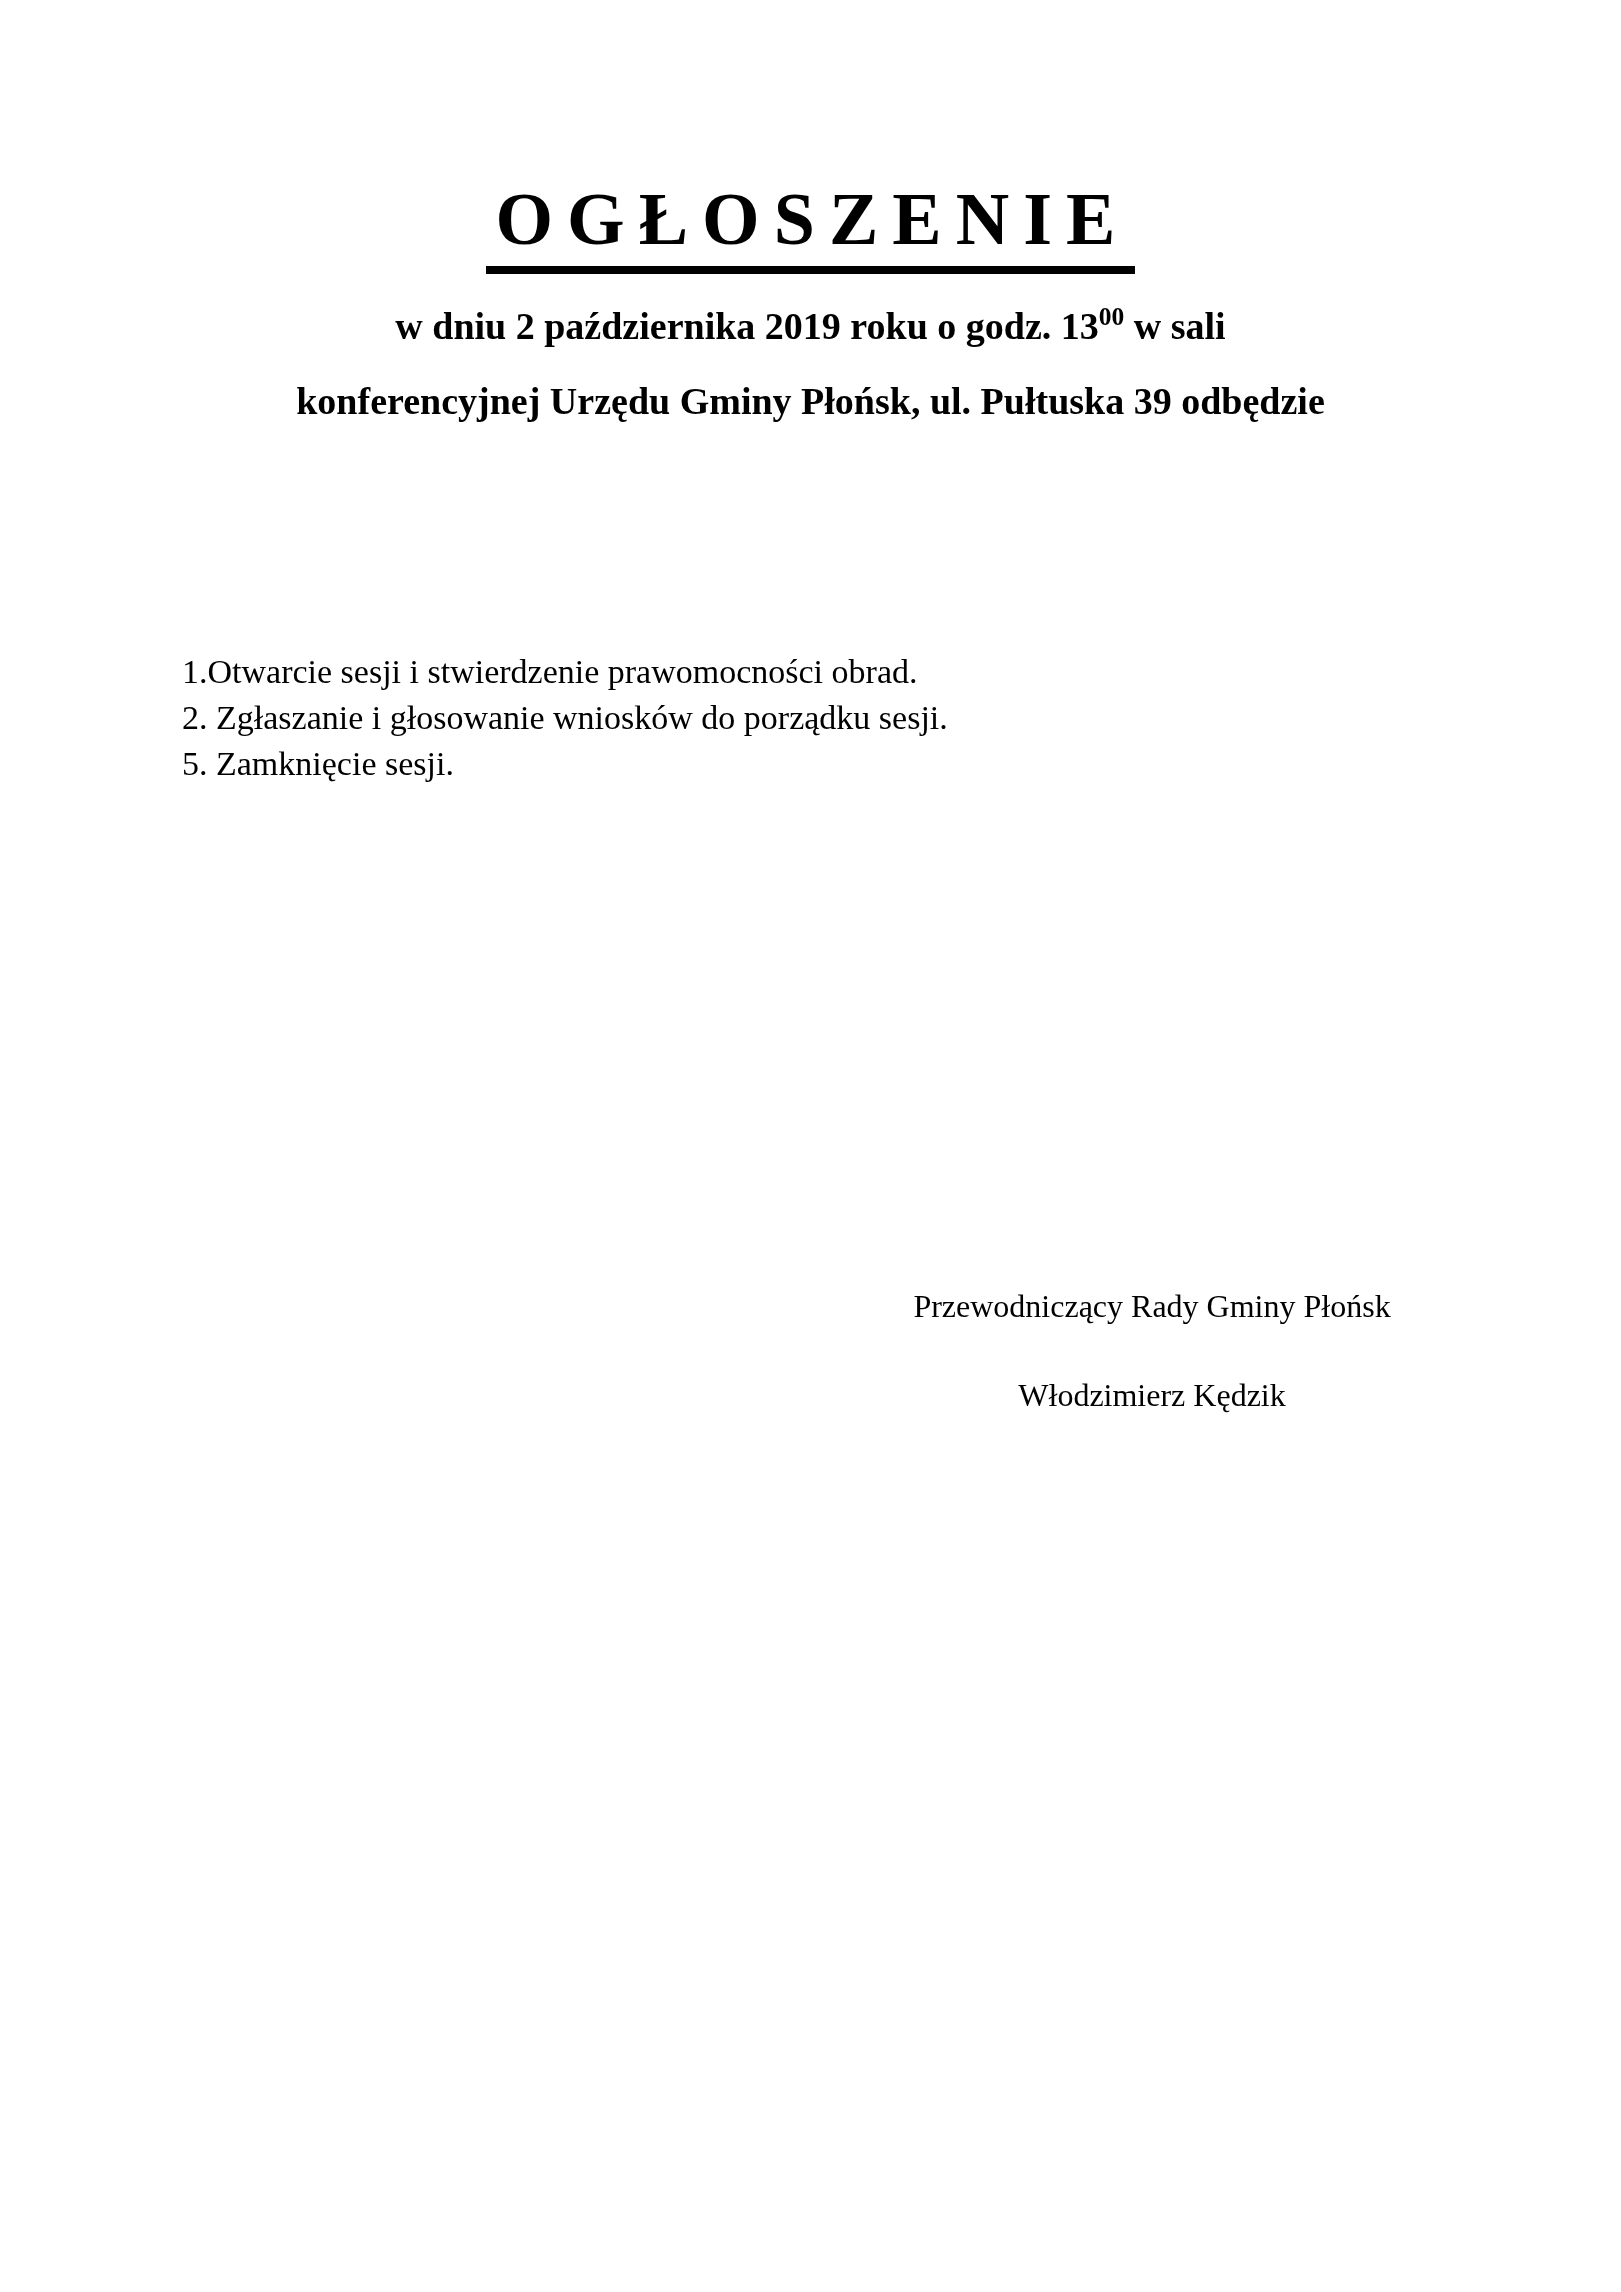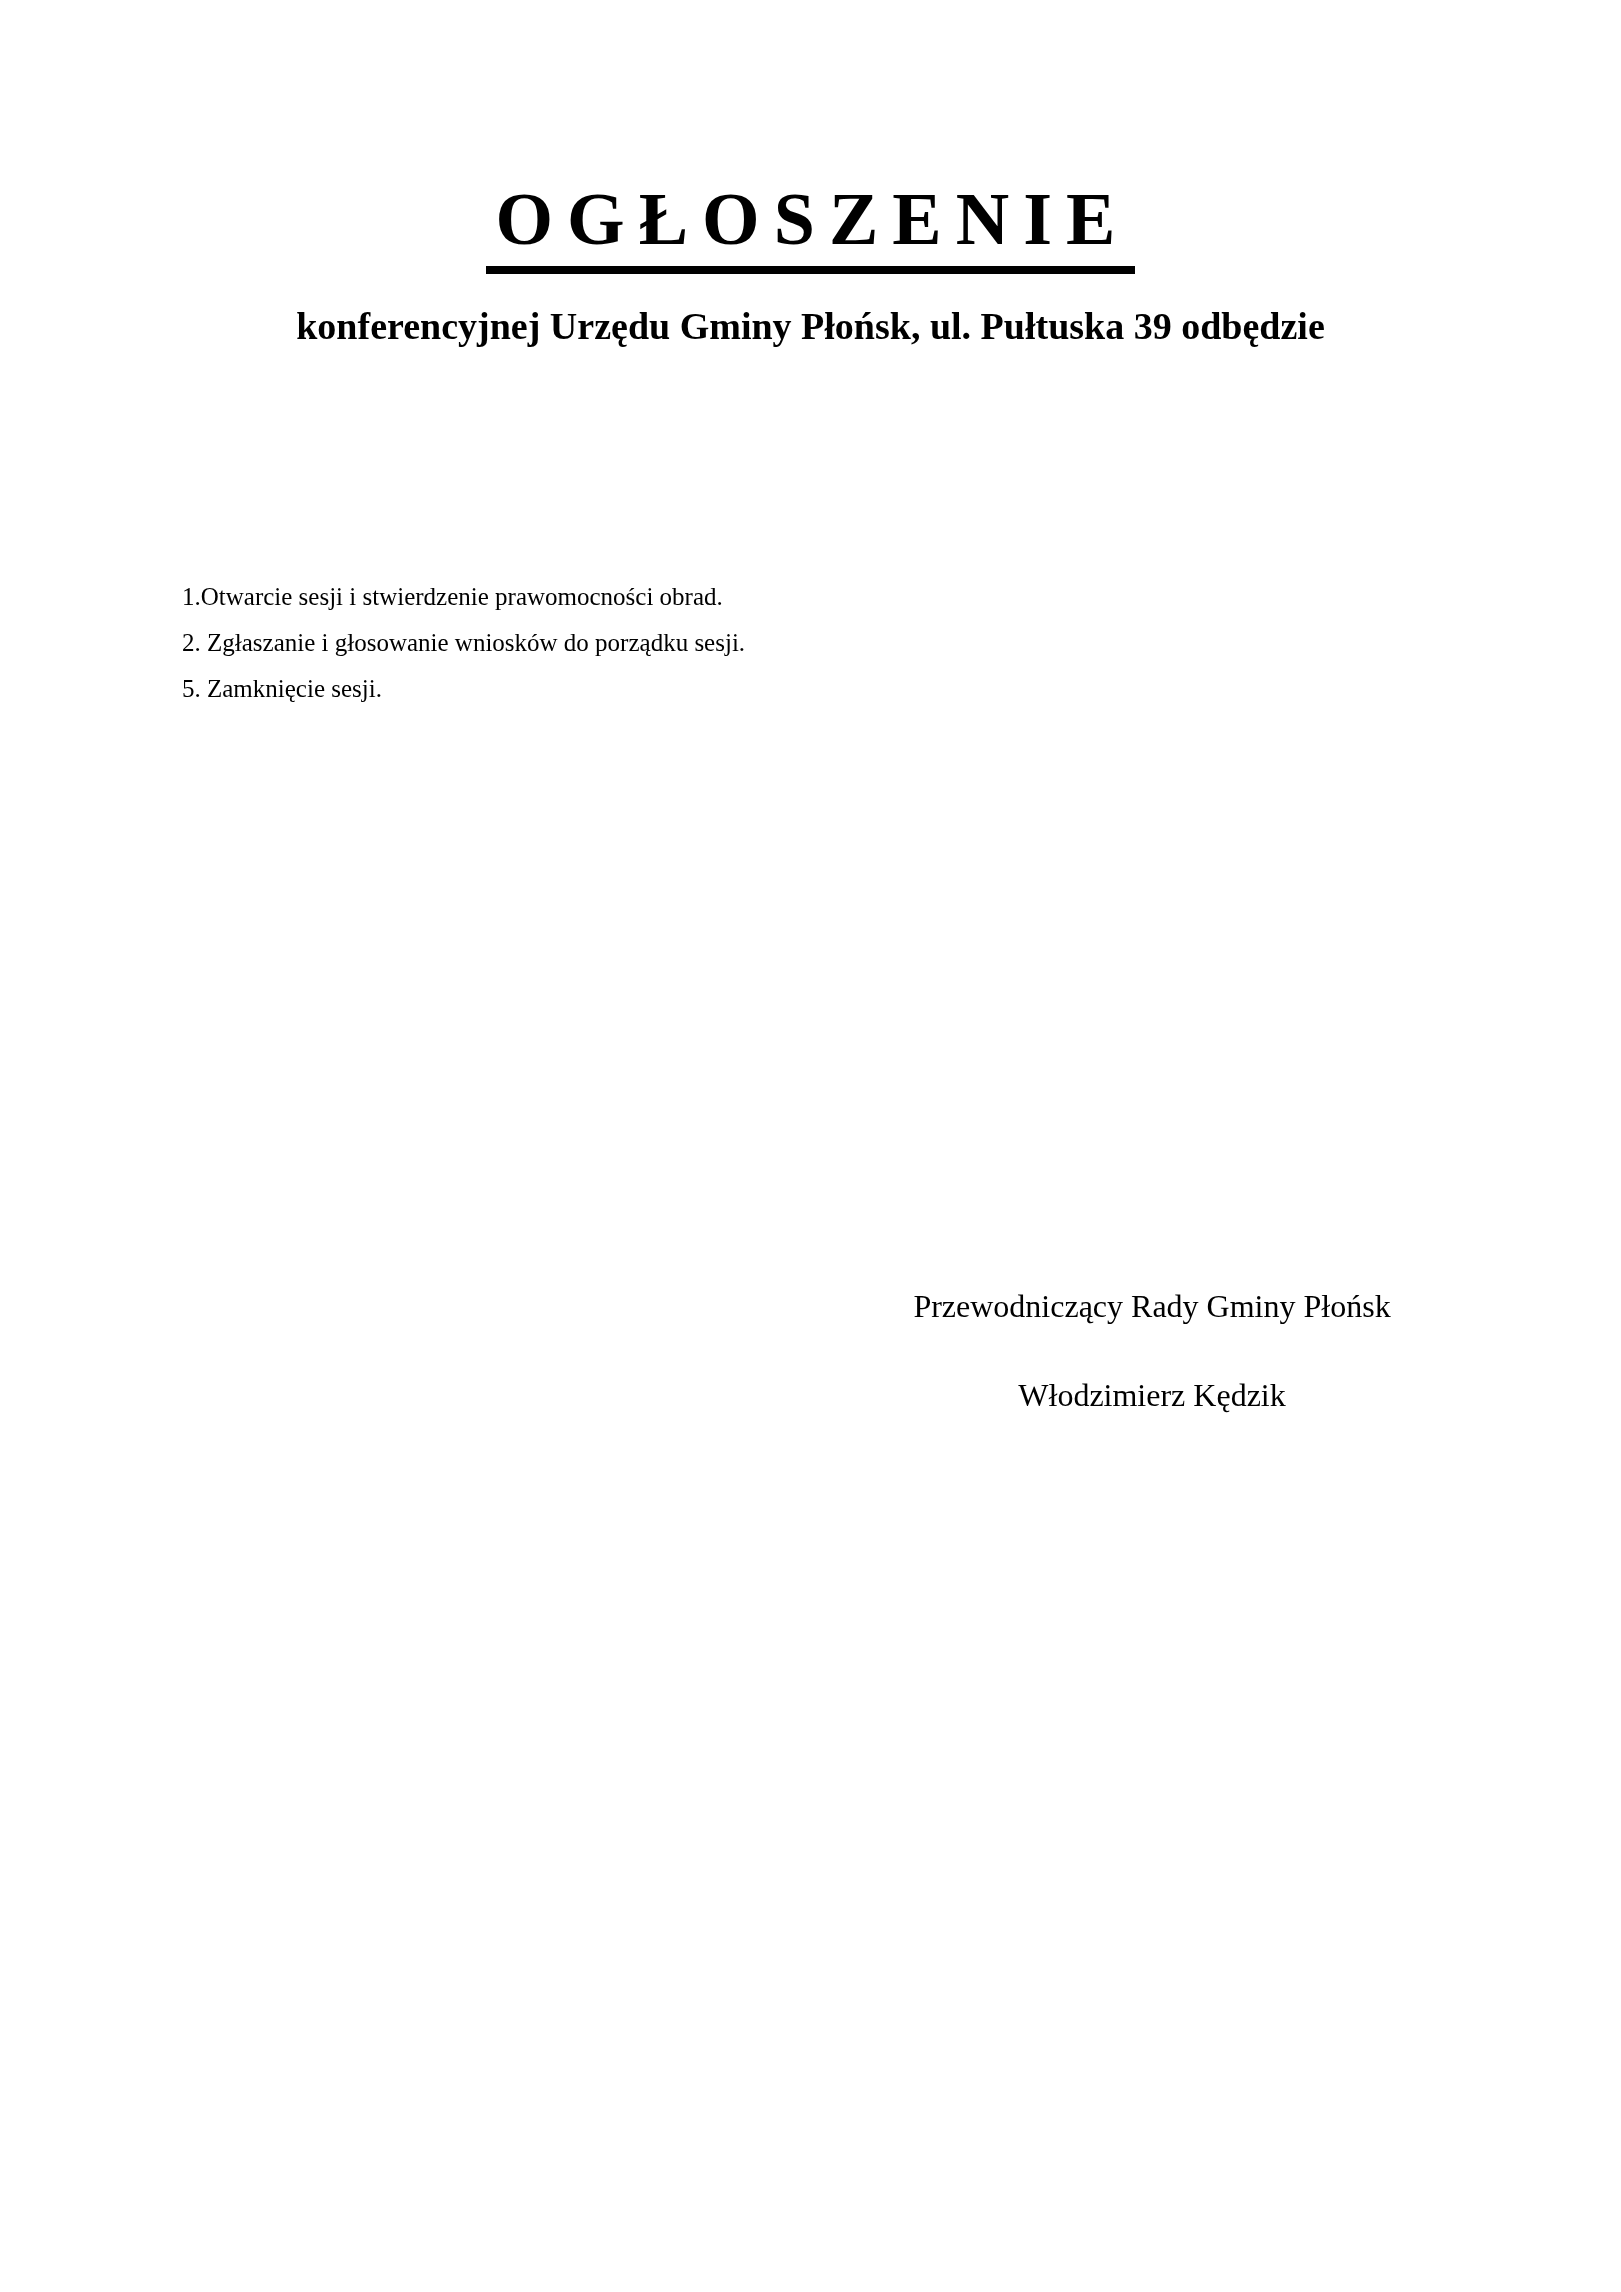--- a/index.html
+++ b/index.html
@@ -41,21 +41,21 @@
   .intro .line { white-space: nowrap; }
   .intro sup.hour-sup {
     font-size: 25.5px;
     vertical-align: super;
     line-height: 0;
   }
   .agenda {
     margin-top: 210px;
     margin-left: 182px;
     width: 1215px;
-    font-size: 25px;
+    font-size: 34px;
     line-height: 46px;
   }
   .signature {
     position: absolute;
     left: 897px;
     top: 1286px;
     width: 510px;
     text-align: center;
     font-size: 32px;
     line-height: 41px;
@@ -67,20 +67,21 @@
 </head>
 <body>
 
 <div class="page">
 
   <div class="title-wrap">
     <span class="doc-title">OGŁOSZENIE</span>
   </div>
 
   <div class="intro">
+    <div class="line"><span>w dniu 2 października 2019 roku o godz. 13</span><sup class="hour-sup">00</sup><span> w sali</span></div>
     <div class="line">konferencyjnej Urzędu Gminy Płońsk, ul. Pułtuska 39 odbędzie</div>
   </div>
 
   <div class="agenda">
     <div class="agenda-item">1.Otwarcie sesji i stwierdzenie prawomocności obrad.</div>
     <div class="agenda-item">2. Zgłaszanie i głosowanie wniosków do porządku sesji.</div>
     <div class="agenda-item">5. Zamknięcie sesji.</div>
   </div>
 
   <div class="signature">

